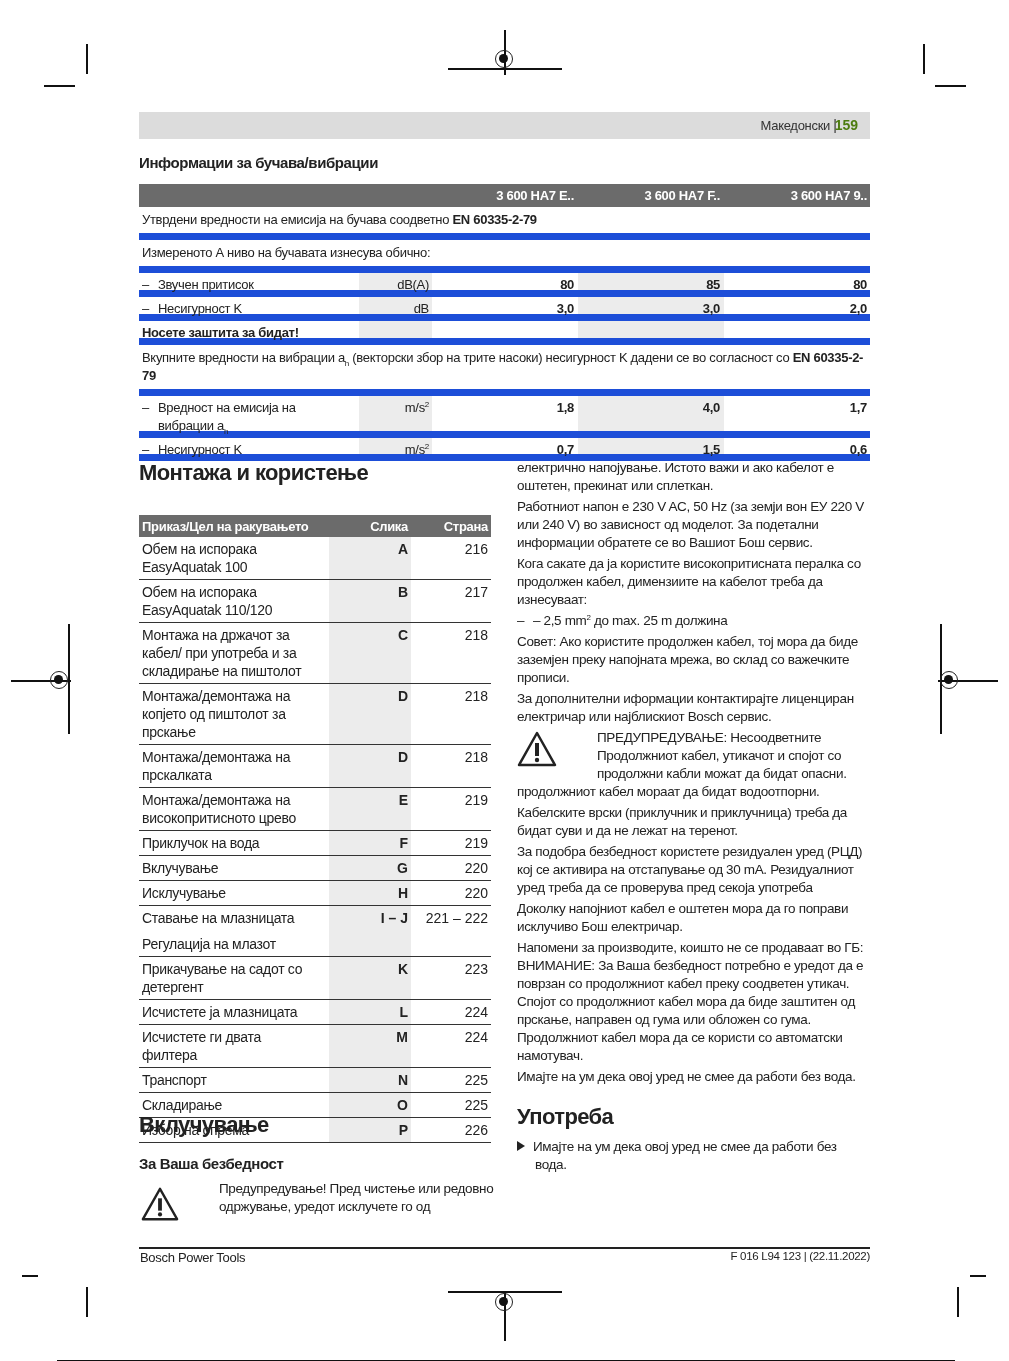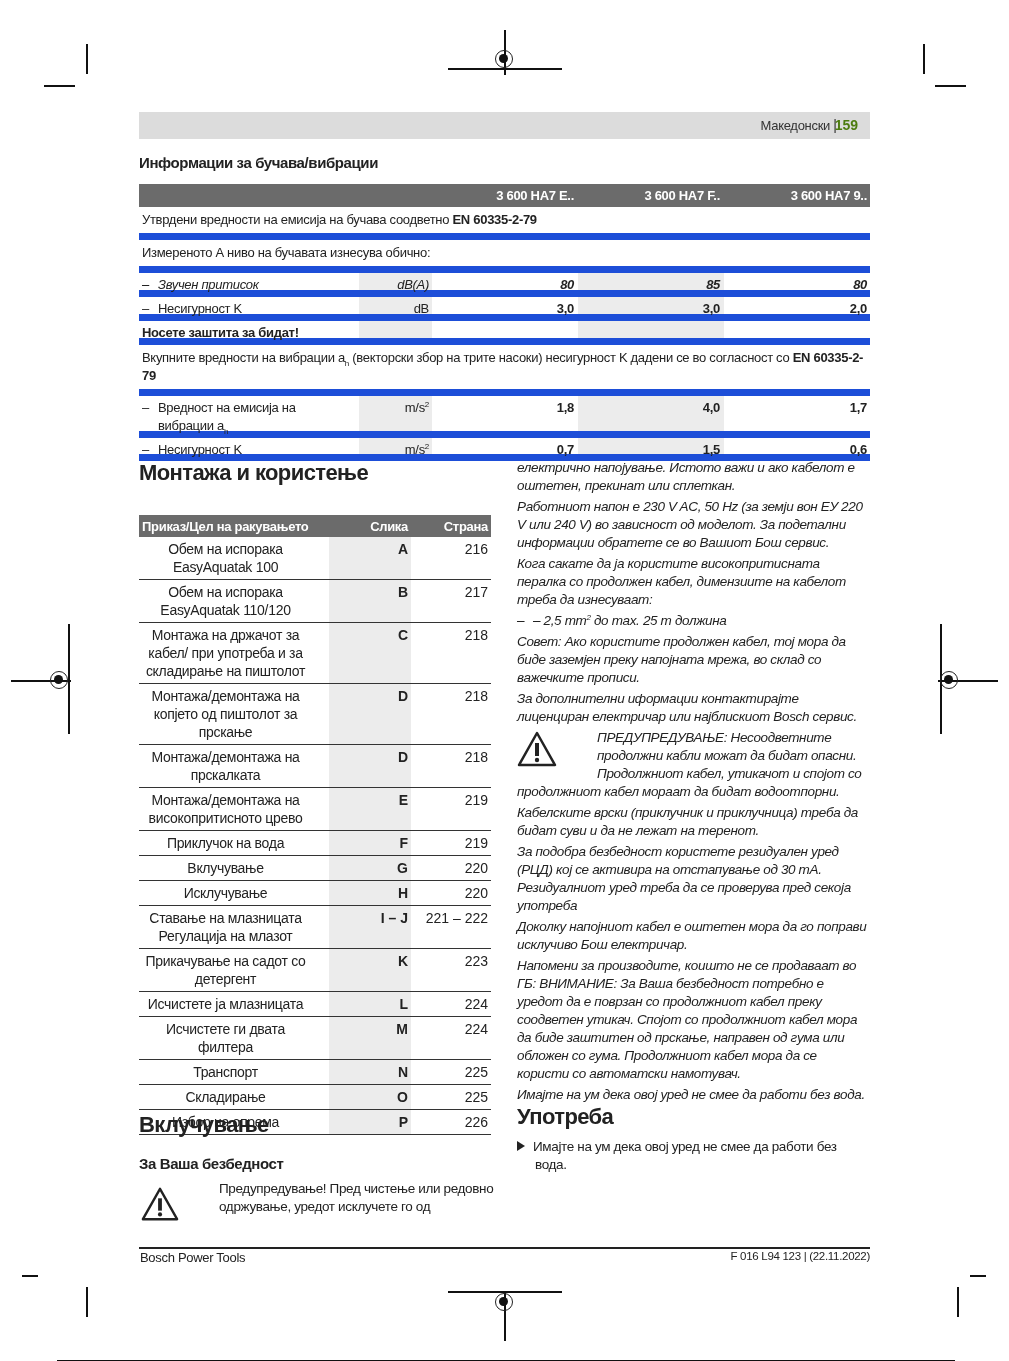--- a/index.html
+++ b/index.html
@@ -35,27 +35,27 @@
     .nrow .v3 { right: 3px; font-weight: bold; }
     .full { padding: 4px 3px; line-height: 18px; }
     .dash { display: inline-block; width: 16px; }
 
     
     .mount { position: absolute; left: 139px; top: 499px; width: 352px; }
     .mount .thead { height: 22px; background: #6b6b6b; position: relative; margin-top: 16px; }
     .mount .thead span { position: absolute; top: 4px; color: #fff; font-weight: bold; font-size: 13px; letter-spacing: -0.3px; }
     .mrow { position: relative; border-bottom: 1px solid #333; }
     .mrow .shade { position: absolute; left: 190px; top: 0; width: 82px; height: 100%; background: #ececec; }
-    .mrow .desc { position: relative; padding: 3px 20px 3px 3px; width: 190px; font-size: 14px; line-height: 18px; letter-spacing: -0.3px; text-align: center; }
+    .mrow .desc { position: relative; padding: 3px 20px 3px 3px; width: 190px; font-size: 14px; line-height: 18px; letter-spacing: -0.3px; }
     .mrow .fig { position: absolute; right: 83px; top: 4px; font-weight: bold; font-size: 14px; }
     .mrow .pg { position: absolute; right: 3px; top: 4px; font-size: 14px; }
 
     
     .col-r { position: absolute; left: 517px; width: 352px; font-size: 13.5px; line-height: 18px; letter-spacing: -0.35px; color: #222; }
-    .col-r p { margin-bottom: 3px; font-style: italic; }
+    .col-r p { margin-bottom: 3px; }
     .warn-block { position: relative; }
     .warn-icon { position: absolute; left: 0; top: 2px; width: 40px; height: 36px; }
 
     .col-l-text { position: absolute; left: 219px; top: 1180px; width: 275px; font-size: 13.5px; line-height: 18px; letter-spacing: -0.35px; }
 
     .bullet-tri { display: inline-block; width: 0; height: 0; border-left: 8px solid #222; border-top: 5px solid transparent; border-bottom: 5px solid transparent; margin-right: 8px; vertical-align: 0px; }
 
     .footer-line { position: absolute; left: 139px; top: 1247px; width: 731px; height: 1.5px; background: #222; }
     .footer-l { position: absolute; left: 140px; top: 1250px; font-size: 13px; letter-spacing: -0.3px; }
     .footer-r { position: absolute; right: 139px; top: 1250px; font-size: 11.5px; letter-spacing: -0.3px; }
@@ -110,21 +110,21 @@
     <span style="right:296px;">3 600 HA7 E..</span>
     <span style="right:150px;">3 600 HA7 F..</span>
     <span style="right:3px;">3 600 HA7 9..</span>
   </div>
   <div class="nrow full">
     <span>Утврдени вредности на емисија на бучава соодветно </span><b>EN 60335-2-79</b>
   </div>
   <div class="nrow full">
     <span>Измереното А ниво на бучавата изнесува обично:</span>
   </div>
-  <div class="nrow" style="height:24px;font-style:italic;">
+  <div class="nrow" style="height:24px;">
     <div class="shade1"></div>
       <div class="shade2"></div>
     <span class="cell label"><span class="dash">–</span><span>Звучен притисок</span></span>
     <span class="cell unit">dB(A)</span>
     <span class="cell v1">80</span>
     <span class="cell v2">85</span>
     <span class="cell v3">80</span>
   </div>
   <div class="nrow" style="height:24px;">
     <div class="shade1"></div>
@@ -241,21 +241,21 @@
         <div class="desc">
           <div>Исклучување</div>
         </div>
         <span class="fig">H</span>
         <span class="pg">220</span>
       </div>
       <div class="mrow">
         <div class="shade"></div>
         <div class="desc">
           <div>Ставање на млазницата</div>
-          <div style="margin-top: 0;">Регулација на млазот</div>
+          <div style="margin-top: 8px;">Регулација на млазот</div>
         </div>
         <span class="fig">I – J</span>
         <span class="pg">221 – 222</span>
       </div>
       <div class="mrow">
         <div class="shade"></div>
         <div class="desc">
           <div>Прикачување на садот со детергент</div>
         </div>
         <span class="fig">K</span>
@@ -320,22 +320,22 @@
   <p><span class="dash">–</span><span>– 2,5 mm</span><sup>2</sup><span> до max. 25 m должина</span></p>
   <p>Совет: Ако користите продолжен кабел, тој мора да биде заземјен преку напојната мрежа, во склад со важечките прописи.</p>
   <p>За дополнителни иформации контактирајте лиценциран електричар или најблискиот Bosch сервис.</p>
   <div class="warn-block">
     <svg class="warn-icon" viewBox="0 0 40 36">
       <path d="M20 2 L38 34 L2 34 Z" fill="none" stroke="#222" stroke-width="2.5" stroke-linejoin="round"></path>
       <rect x="18" y="12" width="4" height="13" fill="#222"></rect>
       <circle cx="20" cy="29" r="2.2" fill="#222"></circle>
     </svg>
     <p style="padding-left:80px;margin-bottom:0;">ПРЕДУПРЕДУВАЊЕ: Несоодветните</p>
+    <p style="padding-left:80px;margin-bottom:0;">Продолжниот кабел, утикачот и спојот со</p>
     <p style="padding-left:80px;margin-bottom:0;">продолжни кабли можат да бидат опасни.</p>
-    <p style="padding-left:80px;margin-bottom:0;">Продолжниот кабел, утикачот и спојот со</p>
     <p>продолжниот кабел мораат да бидат водоотпорни.</p>
   </div>
   <p>Кабелските врски (приклучник и приклучница) треба да бидат суви и да не лежат на теренот.</p>
   <p>За подобра безбедност користете резидуален уред (РЦД) кој се активира на отстапување од 30 mA. Резидуалниот уред треба да се проверува пред секоја употреба</p>
   <p>Доколку напојниот кабел е оштетен мора да го поправи исклучиво Бош електричар.</p>
   <p>Напомени за производите, коишто не се продаваат во ГБ: ВНИМАНИЕ: За Ваша безбедност потребно е уредот да е поврзан со продолжниот кабел преку соодветен утикач. Спојот со продолжниот кабел мора да биде заштитен од прскање, направен од гума или обложен со гума. Продолжниот кабел мора да се користи со автоматски намотувач.</p>
   <p>Имајте на ум дека овој уред не смее да работи без вода.</p>
 </div>
 
 <div class="h2" style="left:517px;top:1104px;">Употреба</div>

